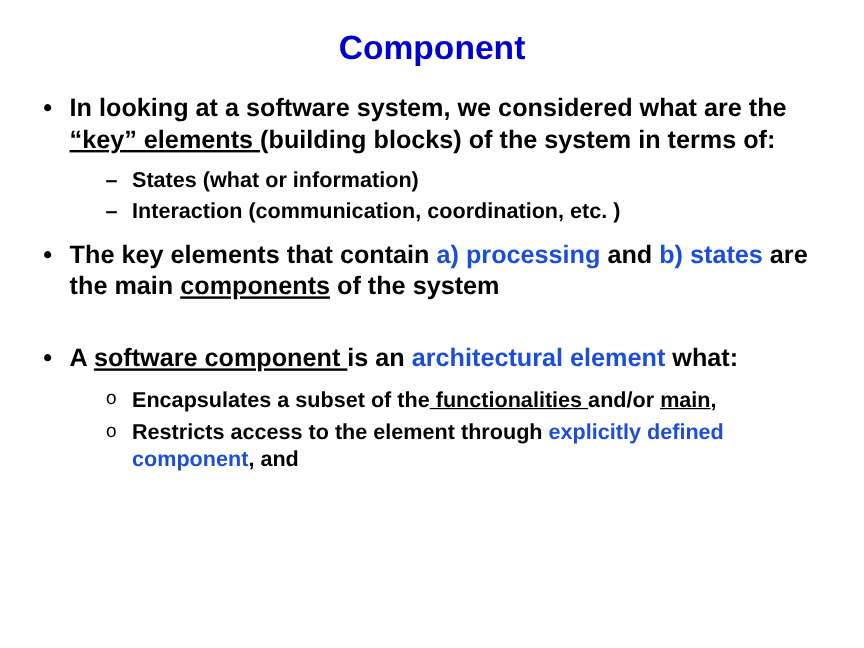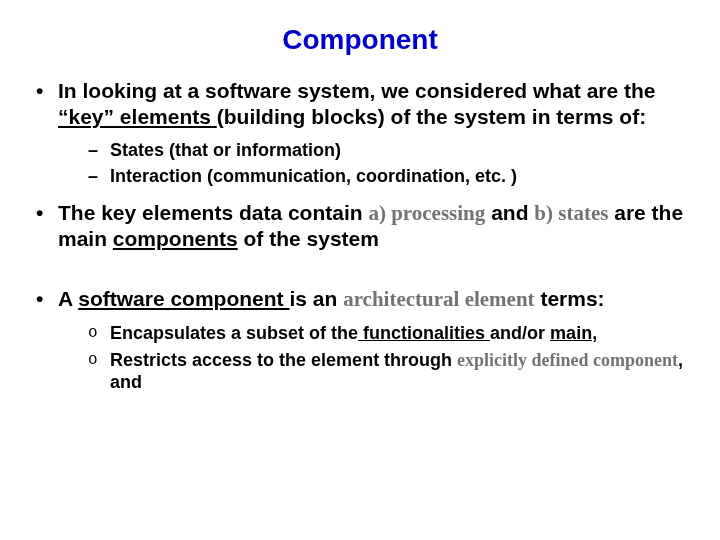--- a/index.html
+++ b/index.html
@@ -66,48 +66,48 @@
   ul.level2 > li.circ::before {
     content: "o";
     position: absolute;
     left: 30px;
     top: 1px;
     font-family: "Courier New", monospace;
     font-weight: normal;
     font-size: 16px;
   }
   .u { text-decoration: underline; }
-  .accent { color: #737373; font-family: Liberation Serif, serif; }
+  .accent { color: #1d4ed8; }
   .gap { height: 18px; }
 </style>
 </head>
 <body>
 
 <div class="slide" data-name="slide">
 
   <div class="title" data-name="slide-title">Component</div>
 
   <ul class="level1" data-name="bullet-list">
 
     <li data-name="bullet-1">
       <span data-name="text">In looking at a software system, we considered what are the </span><span class="u" data-name="text-underlined">“key” elements </span><span data-name="text">(building blocks) of the system in terms of:</span>
       <ul class="level2" data-name="sub-list">
-        <li class="dash" data-name="sub-bullet">States (that or information)</li>
+        <li class="dash" data-name="sub-bullet">States (what or information)</li>
         <li class="dash" data-name="sub-bullet">Interaction (communication, coordination, etc. )</li>
       </ul>
     </li>
 
     <li data-name="bullet-2">
-      <span data-name="text">The key elements data contain </span><span class="accent" data-name="text-accent">a) processing</span><span data-name="text"> and </span><span class="accent" data-name="text-accent">b) states</span><span data-name="text"> are the main </span><span class="u" data-name="text-underlined">components</span><span data-name="text"> of the system</span>
+      <span data-name="text">The key elements that contain </span><span class="accent" data-name="text-accent">a) processing</span><span data-name="text"> and </span><span class="accent" data-name="text-accent">b) states</span><span data-name="text"> are the main </span><span class="u" data-name="text-underlined">components</span><span data-name="text"> of the system</span>
     </li>
 
     <li class="gap" style="list-style: none; padding: 0px; margin: 0px; height: 22px; position: static;" data-name="spacer"></li>
 
     <li data-name="bullet-3">
-      <span data-name="text">A </span><span class="u" data-name="text-underlined">software component </span><span data-name="text">is an </span><span class="accent" data-name="text-accent">architectural element</span><span data-name="text"> terms:</span>
+      <span data-name="text">A </span><span class="u" data-name="text-underlined">software component </span><span data-name="text">is an </span><span class="accent" data-name="text-accent">architectural element</span><span data-name="text"> what:</span>
       <ul class="level2" style="margin-top:10px" data-name="sub-list">
         <li class="circ" data-name="sub-bullet">
           <span data-name="text">Encapsulates a subset of the</span><span class="u" data-name="text-underlined"> functionalities </span><span data-name="text">and/or </span><span class="u" data-name="text-underlined">main</span><span data-name="text">,</span>
         </li>
         <li class="circ" data-name="sub-bullet">
           <span data-name="text">Restricts access to the element through </span><span class="accent" data-name="text-accent">explicitly defined component</span><span data-name="text">, and</span>
         </li>
       </ul>
     </li>
 

